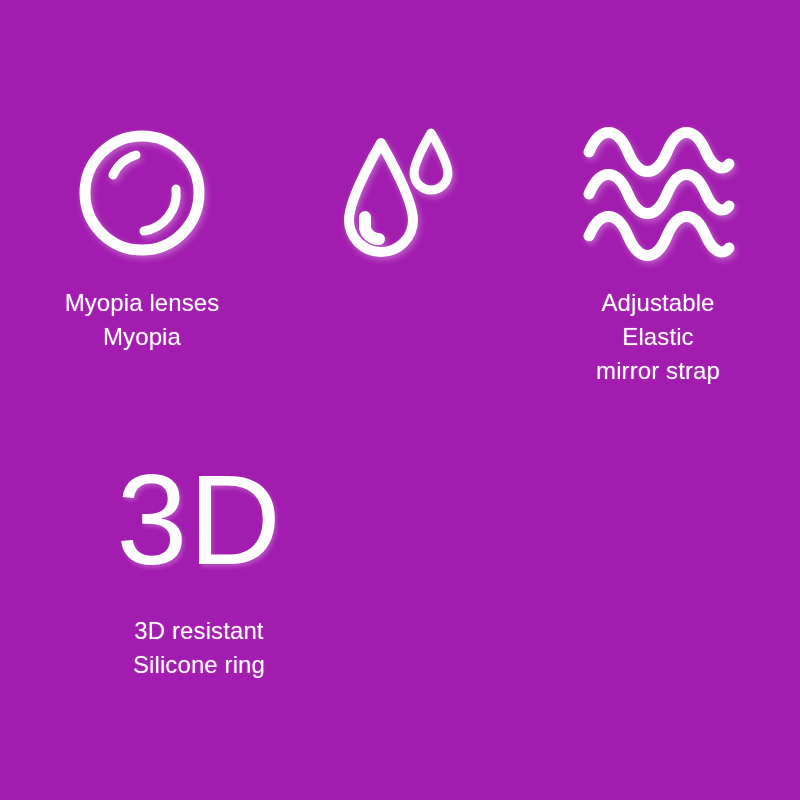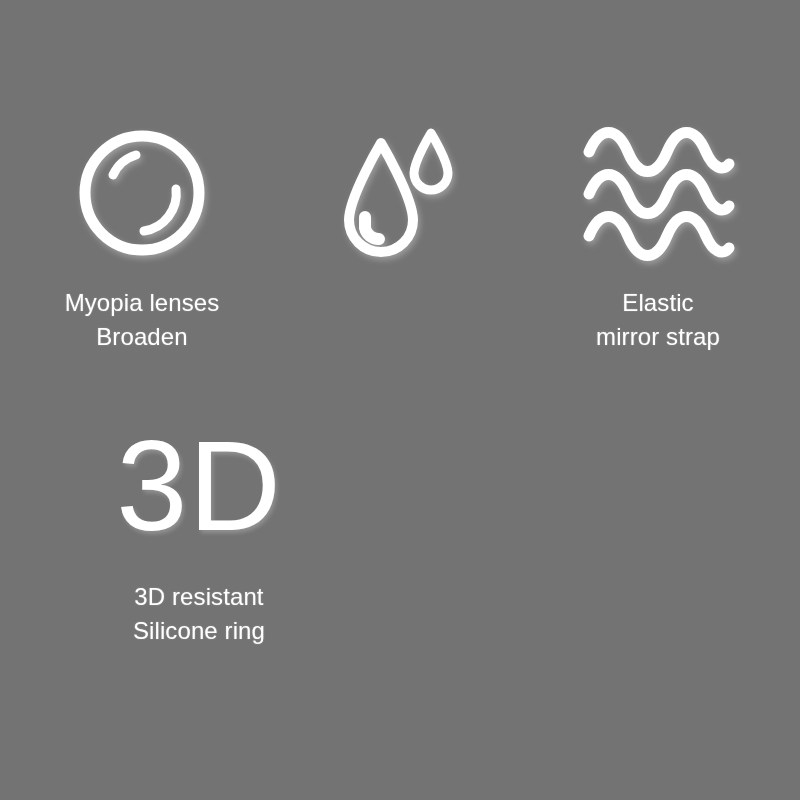--- a/index.html
+++ b/index.html
@@ -9,21 +9,21 @@
   body {
     width: 800px;
     height: 800px;
     overflow: hidden;
     font-family: "Liberation Sans", sans-serif;
   }
   #infographic {
     position: relative;
     width: 800px;
     height: 800px;
-    background: #737373;
+    background: #a21caf;
     box-sizing: border-box;
   }
 
   
   .row {
     display: flex;
     width: 800px;
     box-sizing: border-box;
   }
   #row-top {
@@ -94,21 +94,21 @@
     <div class="feature">
       <div class="icon-box">
         <svg width="140" height="140" viewBox="0 0 140 140">
           <circle cx="70" cy="70" r="57" fill="none" stroke="#ffffff" stroke-width="11"></circle>
           <path d="M 41 52 A 37 37 0 0 1 64 32" fill="none" stroke="#ffffff" stroke-width="9" stroke-linecap="round"></path>
           <path d="M 104 66 A 38 38 0 0 1 72 108" fill="none" stroke="#ffffff" stroke-width="9" stroke-linecap="round"></path>
         </svg>
       </div>
       <div class="caption">
         <span class="line">Myopia lenses</span>
-        <span class="line">Broaden</span>
+        <span class="line">Myopia</span>
       </div>
     </div>
 
     <div class="feature">
       <div class="icon-box">
         <svg width="130" height="145" viewBox="0 0 130 145">
 
           <path d="M 46 22
                    C 46 22 14 76 14 99
                    A 32 32 0 0 0 78 99
@@ -140,20 +140,21 @@
                      C 132 82 142 86 148 78"></path>
             <path d="M 8 108
                      C 19 82 36 82 47 108
                      C 58 134 75 134 86 108
                      C 97 82 114 82 125 108
                      C 132 124 142 128 148 120"></path>
           </g>
         </svg>
       </div>
       <div class="caption">
+        <span class="line">Adjustable</span>
         <span class="line">Elastic</span>
         <span class="line">mirror strap</span>
       </div>
     </div>
 
   </div>
 
   <div class="row" id="row-bottom">
 
     <div class="feature">

